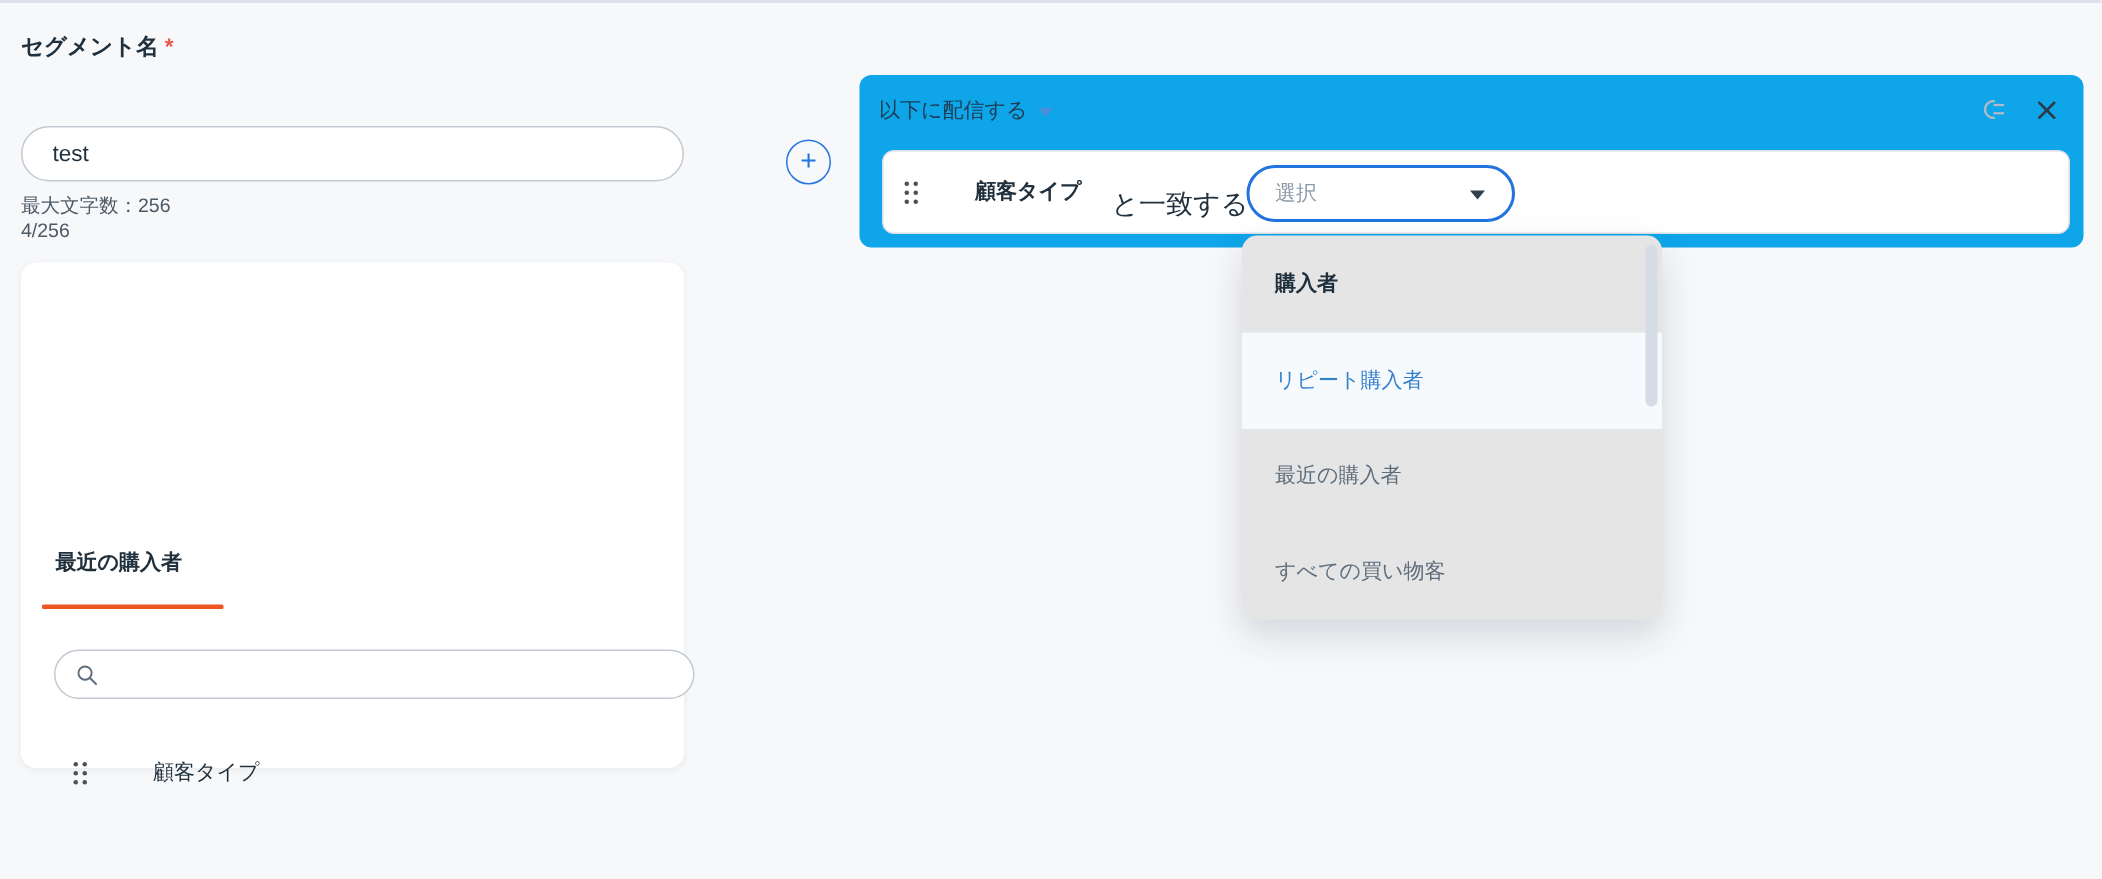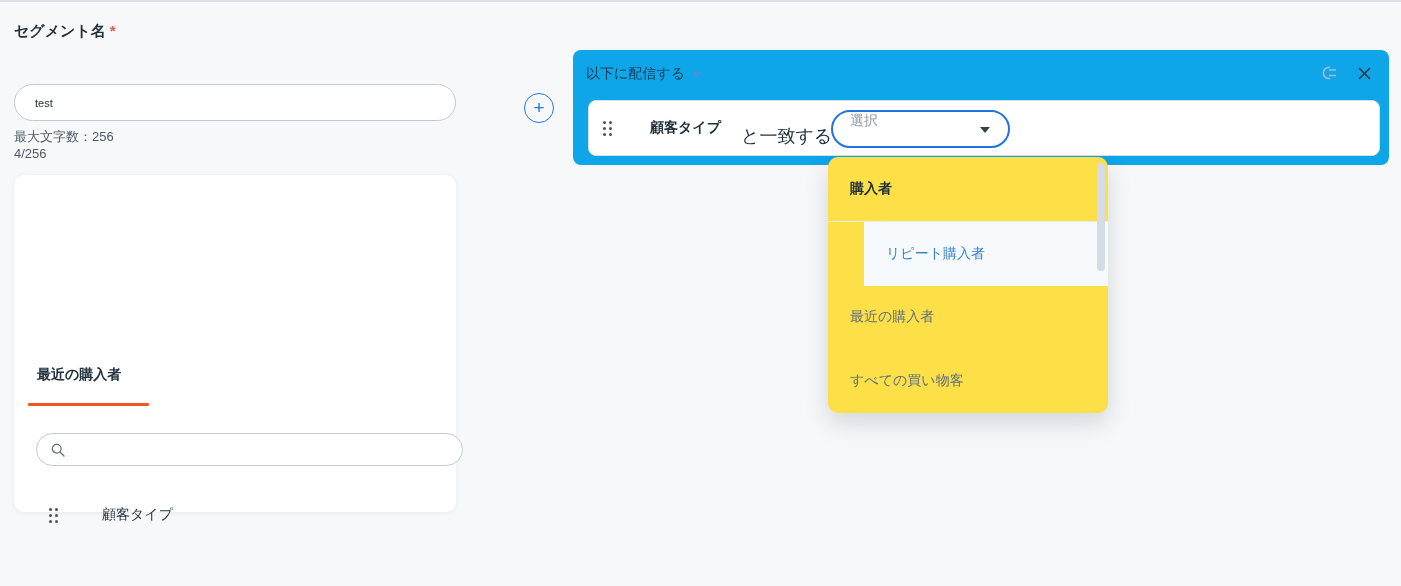--- a/index.html
+++ b/index.html
@@ -18,21 +18,21 @@
   
   .seg-label {
     position: absolute; left: 14px; top: 22px;
     font-size: 15px; font-weight: 700; color: #20303c;
   }
   .seg-label .req { color: #e8584c; margin-left: 4px; font-weight: 700; }
 
   .name-input {
     position: absolute; left: 14px; top: 84px; width: 442px; height: 37px;
     border: 1px solid #c3c9d2; border-radius: 19px; background: #fff;
-    padding: 16px 20px; font-size: 11px; color: #20303c; outline: none;
+    padding: 16px 20px; font-size: 15px; color: #20303c; outline: none;
     font-family: "Liberation Sans", sans-serif;
   }
   .hint-row {
     position: absolute; left: 14px; top: 128px; width: 442px;
     display: flex; justify-content: space-between;
     font-size: 13px; color: #4d5a66; flex-direction: column;
   }
 
   .attr-card {
     position: absolute; left: 14px; top: 175px; width: 442px; height: 337px;
@@ -105,45 +105,45 @@
     background: #fff; border: 1px solid #d9dfe6; border-radius: 8px;
     display: flex; align-items: center;
   }
   .condition-row .drag-dots { margin-left: 14px; }
   .cond-attr { margin-left: 38px; font-size: 14px; font-weight: 700; color: #20303c; }
   .cond-op   { margin-left: 20px; font-size: 18px; color: #20303c; margin-top: 16px; }
 
   .value-select {
     position: absolute; left: 242px; top: 9px; width: 179px; height: 38px;
     background: #fff; border: 2px solid #2273dd; border-radius: 19px;
-    display: flex; align-items: flex-start; cursor: pointer;
+    display: flex; align-items: center; cursor: pointer;
   }
   .value-select .placeholder { margin-left: 17px; font-size: 14px; color: #8b99a7; }
   .value-select .chev {
     position: absolute; right: 18px; top: 15px;
     width: 0; height: 0;
     border-left: 5px solid transparent; border-right: 5px solid transparent;
     border-top: 6px solid #33414d;
   }
 
   
   .dropdown-menu {
     position: absolute; left: 828px; top: 157px; width: 280px; height: 256px;
-    background: #fde047; border-radius: 10px;
+    background: #e5e5e5; border-radius: 10px;
     box-shadow: 0 10px 24px rgba(22,45,61,0.16);
     display: flex; flex-direction: column; z-index: 5;
     overflow: hidden;
   }
   .menu-row {
     flex: 1; display: flex; align-items: center; padding-left: 22px;
     font-size: 14px; color: #5f6e7c; cursor: pointer;
   }
   .menu-row.group { font-weight: 700; color: #20303c; cursor: default; }
   .menu-row.divided { border-bottom: 1px solid #e8ecf1; }
-  .menu-row.highlight { background: #f7fafc; color: #3581cc; margin-left: 36px; }
+  .menu-row.highlight { background: #f7fafc; color: #3581cc; }
   .menu-scrollthumb {
     position: absolute; right: 3px; top: 6px; width: 8px; height: 108px;
     background: #d6dce5; border-radius: 4px; cursor: pointer;
   }
 </style>
 </head>
 <body>
 
 <div class="topline"></div>
 

